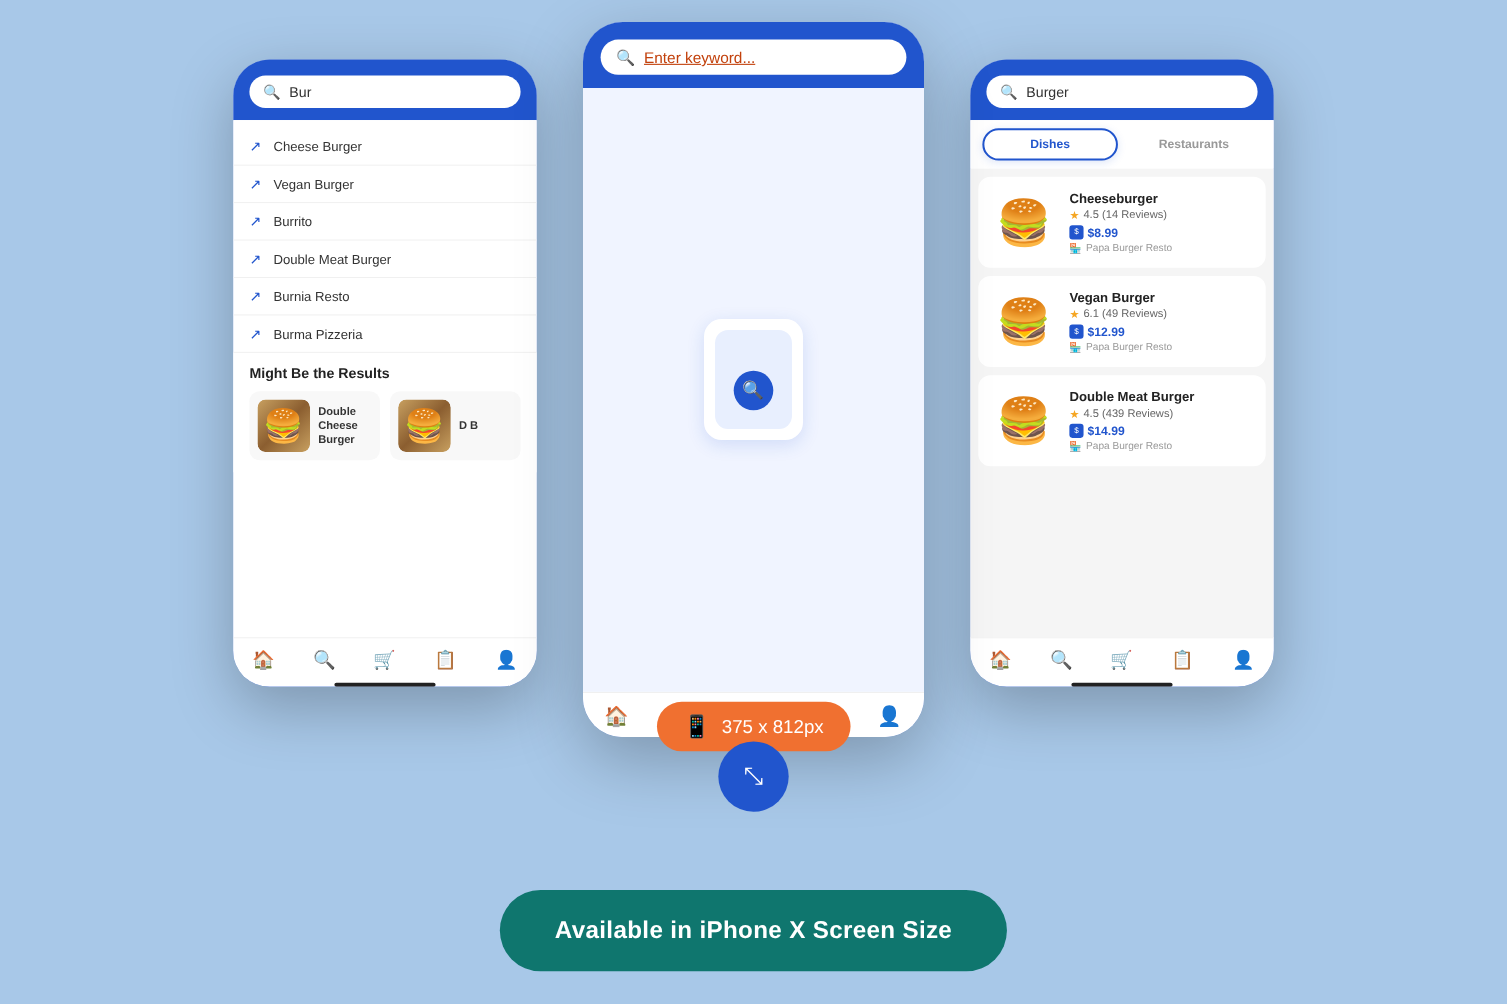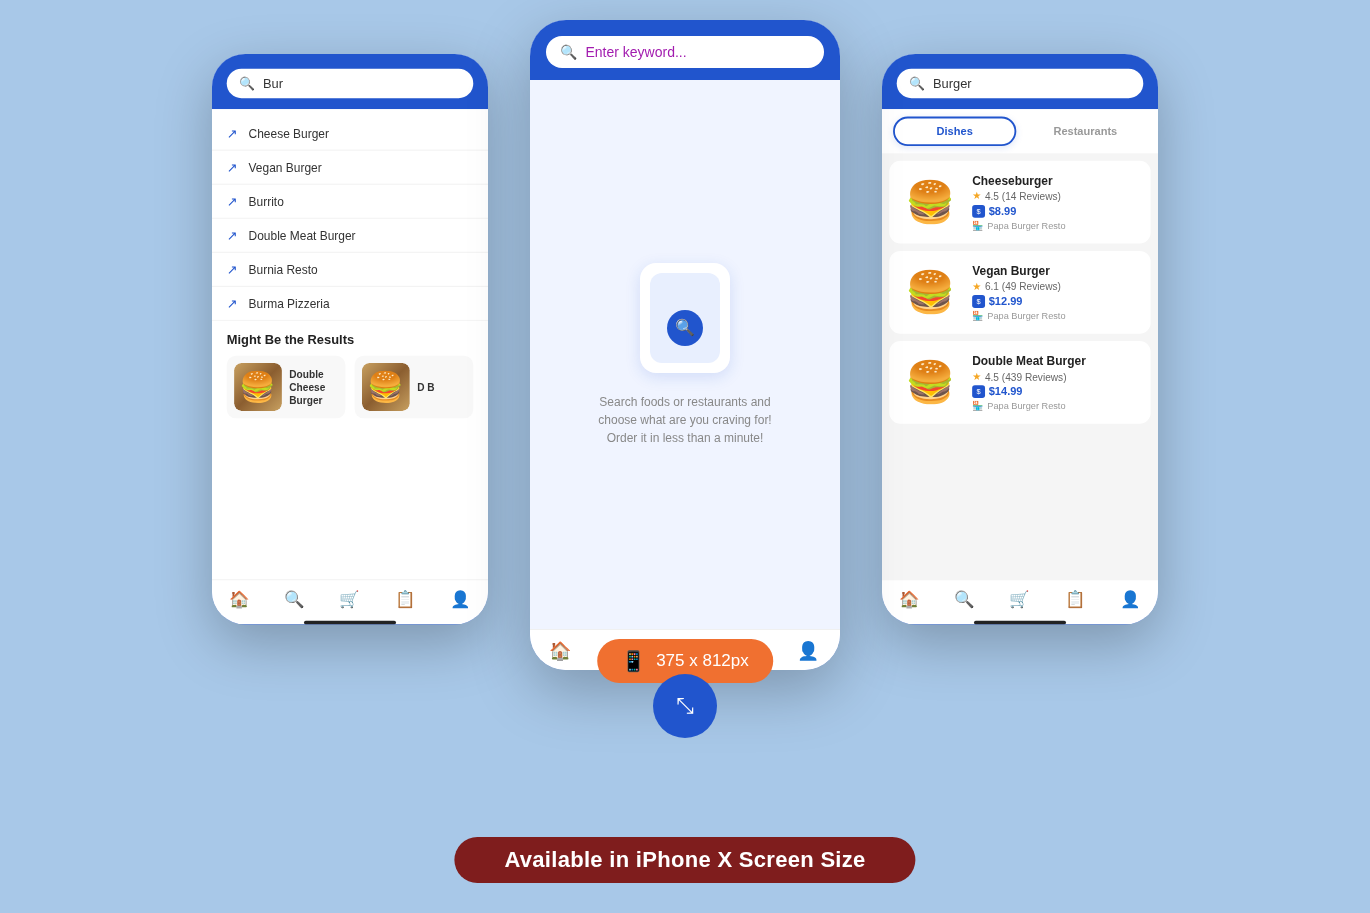--- a/index.html
+++ b/index.html
@@ -82,21 +82,22 @@
     }
 
     .search-text {
       font-size: 14px;
       color: #333;
       font-weight: 400;
     }
 
     .search-placeholder {
       font-size: 14px;
-      color: #a21caf;
+      color: #c2410c;
+      text-decoration: underline;
     }
 
     
     .suggestions-list {
       background: #fff;
       flex: 1;
       padding: 8px 0;
       overflow: hidden;
     }
 
@@ -455,23 +456,23 @@
       cursor: pointer;
     }
 
     .collapse-icon {
       color: #fff;
       font-size: 22px;
     }
 
     
     .available-banner {
-      background: #7f1d1d;
+      background: #0f766e;
       border-radius: 50px;
-      padding: 10px 50px;
+      padding: 24px 50px;
       position: absolute;
       bottom: 30px;
       left: 50%;
       transform: translateX(-50%);
       z-index: 10;
       white-space: nowrap;
     }
 
     .available-text {
       font-size: 22px;
@@ -560,21 +561,20 @@
           <span class="search-placeholder">Enter keyword...</span>
         </div>
       </div>
 
       <div class="empty-state">
         <div class="phone-illustration">
           <div class="search-circle">
             <span class="search-circle-icon">🔍</span>
           </div>
         </div>
-        <div class="empty-desc">Search foods or restaurants and choose what are you craving for! Order it in less than a minute!</div>
       </div>
 
       <div class="bottom-nav">
         <span class="nav-icon">🏠</span>
         <span class="nav-icon active">🔍</span>
         <span class="nav-icon">🛒</span>
         <span class="nav-icon">📋</span>
         <span class="nav-icon">👤</span>
       </div>
     </div>

